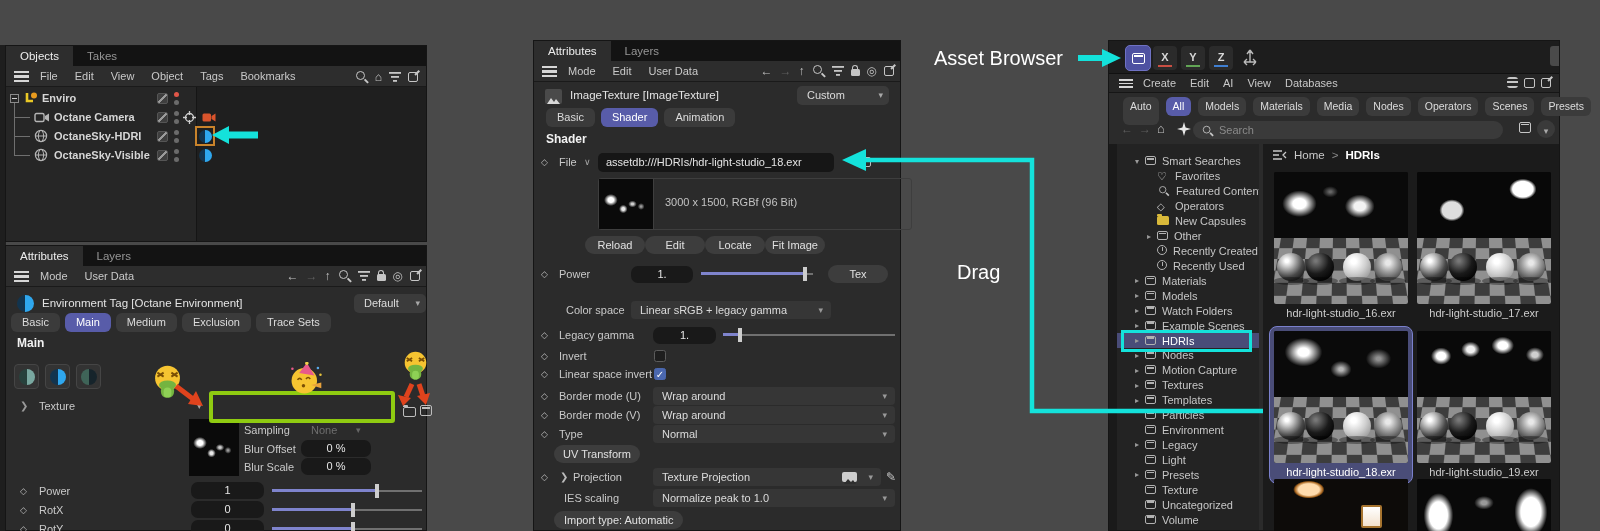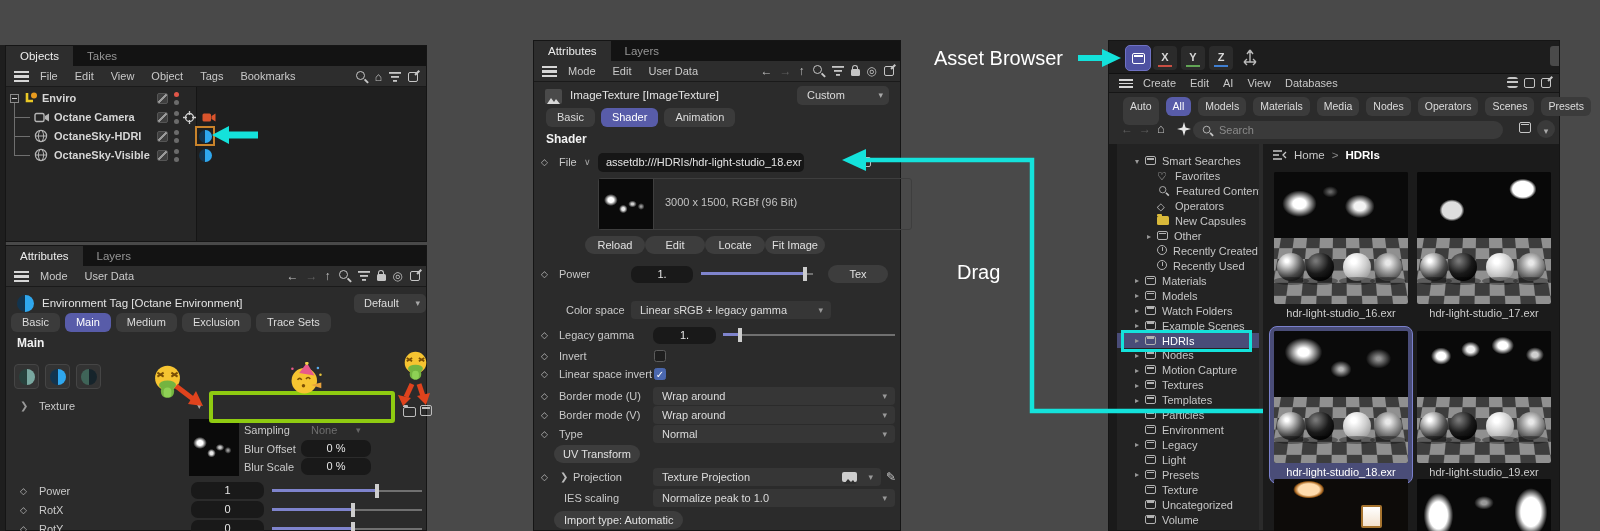--- a/index.html
+++ b/index.html
@@ -351,21 +351,21 @@
 
   <span class="pill">Basic</span>
       <span class="pill active">Shader</span>
       <span class="pill">Animation</span>
     </div>
   <div class="heading" style="left:12px;top:91px">Shader</div>
 
   <span class="dia" style="left:7px;top:112px">◇</span>
   <span class="lbl" style="left:25px;top:112px">File</span>
   <span class="abs" style="left:50px;top:112px;color:#a8a8a8;font-size:9px;line-height:18px">∨</span>
-  <div class="abs" style="left:64px;top:112px;width:206px;height:19px;background:#161616;border-radius:5px;color:#e4e4e4;font-size:11px;line-height:19px;padding:0 8px;white-space:nowrap;overflow:hidden">assetdb:///HDRIs/hdr-light-studio_18.exr</div>
+  <div class="abs" style="left:64px;top:112px;width:236px;height:19px;background:#161616;border-radius:5px;color:#e4e4e4;font-size:11px;line-height:19px;padding:0 8px;white-space:nowrap;overflow:hidden">assetdb:///HDRIs/hdr-light-studio_18.exr</div>
   <span class="folder abs" style="left:324px;top:116px"></span>
 
   <div class="abs" style="left:64px;top:137px;width:314px;height:52px;border:1px solid #3e3e3e;border-radius:3px">
     <div class="abs thumbtex" style="left:0;top:0;width:55px;height:50px;border-right:1px solid #3e3e3e"></div>
     <span style="position:absolute;left:66px;top:17px;font-size:11px;color:#c3c3c3">3000 x 1500, RGBf (96 Bit)</span>
   </div>
   <div class="abs" style="left:20px;top:195px;width:302px;display:flex;justify-content:center">
 
   <span class="rpill" style="min-width:60px">Reload</span>
       <span class="rpill" style="min-width:60px">Edit</span>

